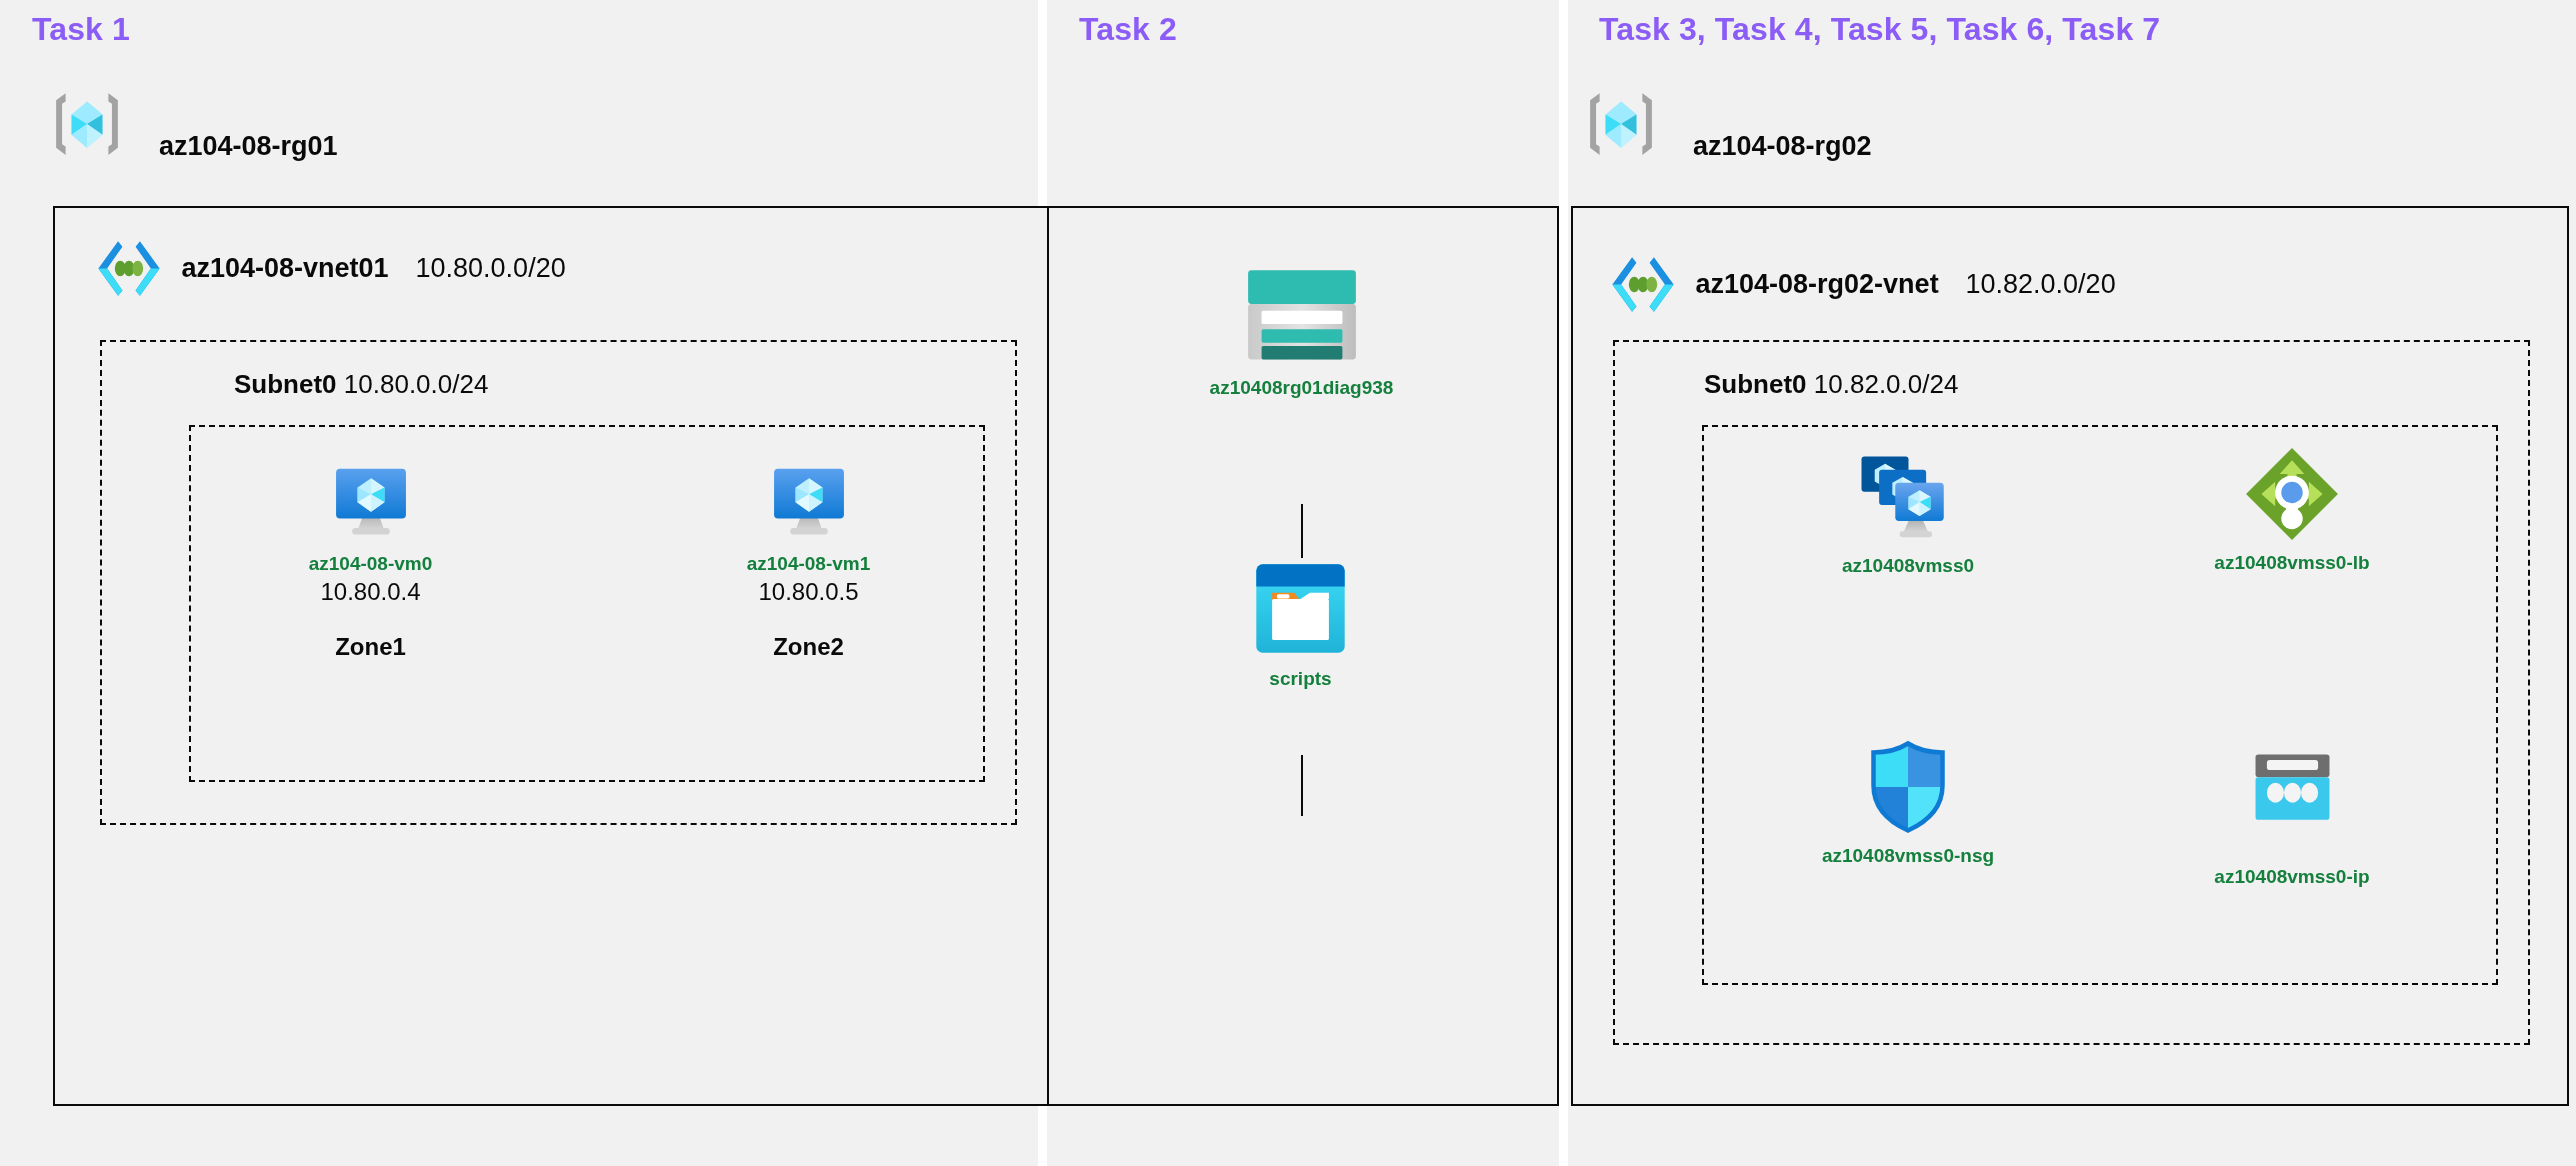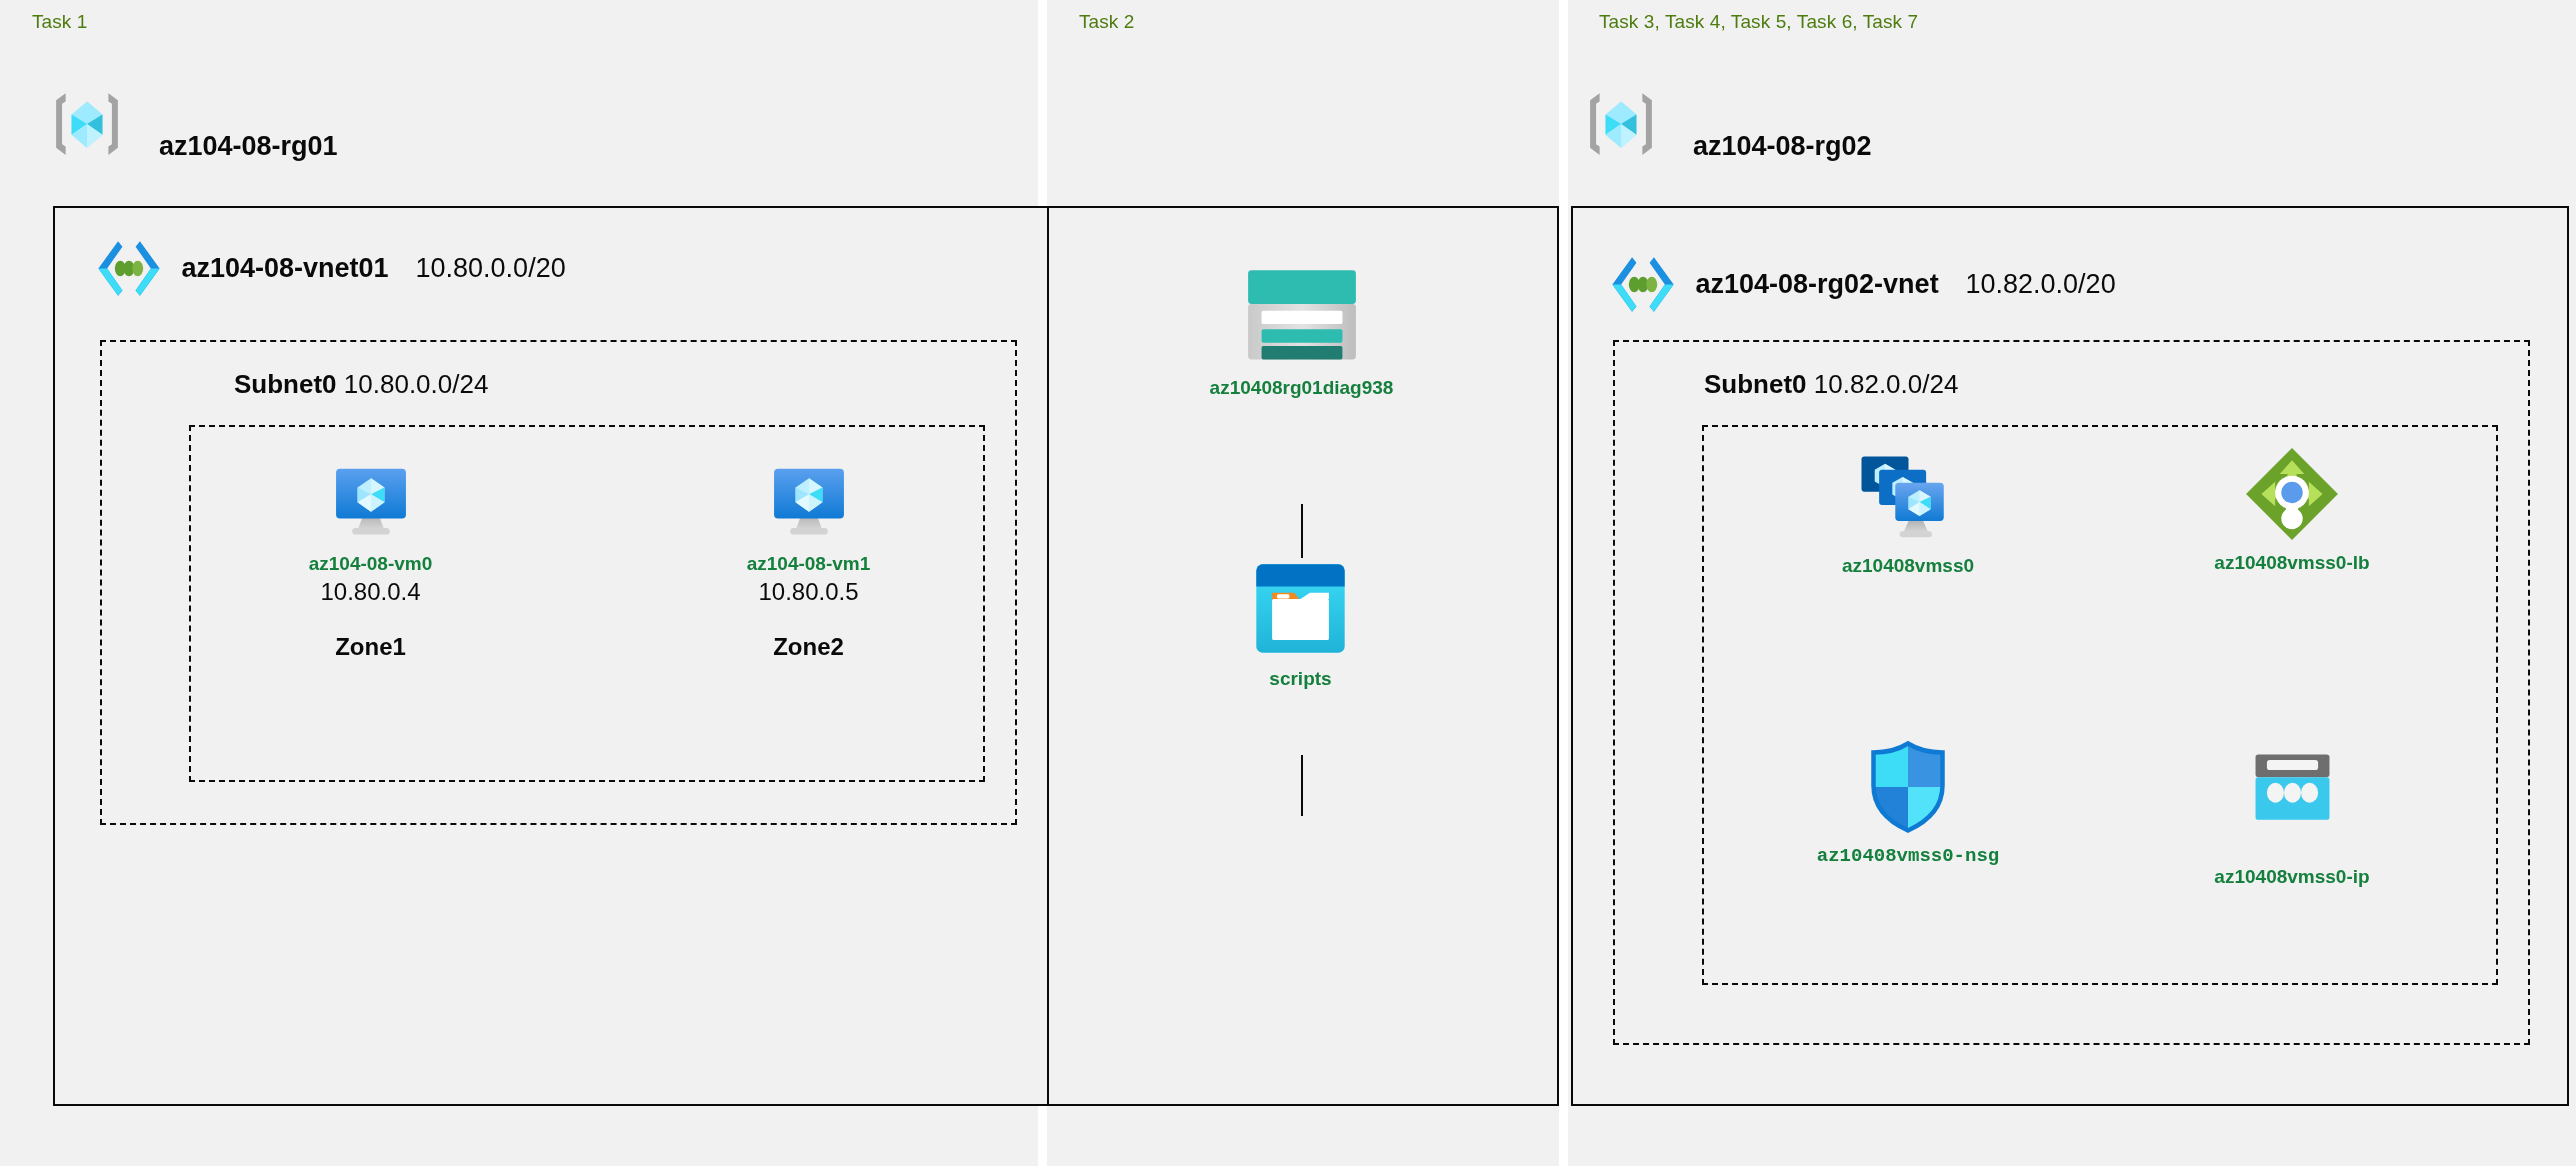--- a/index.html
+++ b/index.html
@@ -1,21 +1,21 @@
 <!DOCTYPE html>
 <html style="font-size:10.8px"><head>
 <meta charset="utf-8">
 <style>
   html,body{margin:0;padding:0;background:#ffffff;}
   body{font-family:"Liberation Sans",sans-serif;}
   #canvas{position:relative;width:2576px;height:1166px;background:#ffffff;overflow:hidden;}
 
   .panel{position:absolute;background:#f1f1f1;}
 
-  .task-title{position:absolute;color:#4d7c0f;font-weight:normal;font-size:19px;letter-spacing:0.1px;white-space:nowrap;}
+  .task-title{position:absolute;color:#8b5cf6;font-weight:bold;font-size:32px;letter-spacing:0.1px;white-space:nowrap;}
 
   .solid-box{position:absolute;border:2.7px solid #0a0a0a;background:#f1f1f1;box-sizing:border-box;}
   .dashed-box{position:absolute;border:2.7px dashed #0a0a0a;box-sizing:border-box;}
 
   .rg-row{position:absolute;display:flex;align-items:flex-end;gap:34px;}
   .rg-label{font-size:27px;font-weight:bold;color:#0a0a0a;white-space:nowrap;}
 
   .vnet-row{position:absolute;display:flex;align-items:center;gap:17.5px;}
   .vnet-name{font-size:27px;font-weight:bold;color:#0a0a0a;white-space:nowrap;}
   .vnet-cidr{font-size:27px;font-weight:normal;color:#0a0a0a;white-space:nowrap;margin-left:9.4px;}
@@ -281,21 +281,21 @@
         <path d="M52 32 l-9 -8 v5 h-9 v6 h9 v5 Z" fill="#b7e05a"></path>
         <circle cx="32" cy="31" r="11" fill="#ffffff"></circle>
         <rect x="28" y="34" width="8" height="14" fill="#ffffff"></rect>
         <circle cx="32" cy="48" r="7" fill="#ffffff"></circle>
         <circle cx="32" cy="31" r="7" fill="#5b9bec"></circle>
       </svg>
     </span>
     <div class="caption">az10408vmss0-lb</div>
   </div>
 
-  <div class="node" style="left:1807px;top:738px;width:202px;font-family:Liberation Mono, monospace;">
+  <div class="node" style="left:1807px;top:738px;width:202px;">
     <span>
       <svg width="84" height="98" viewBox="0 0 56 64">
         <defs>
           <clipPath id="shclip">
             <path d="M28 3 C20 8 10 9 5 9 V31 C5 47 17 56 28 61 C39 56 51 47 51 31 V9 C46 9 36 8 28 3 Z"></path>
           </clipPath>
         </defs>
         <g clip-path="url(#shclip)">
           <rect x="0" y="0" width="28" height="32" fill="#3ddcf7"></rect>
           <rect x="28" y="0" width="28" height="32" fill="#3a93e0"></rect>

